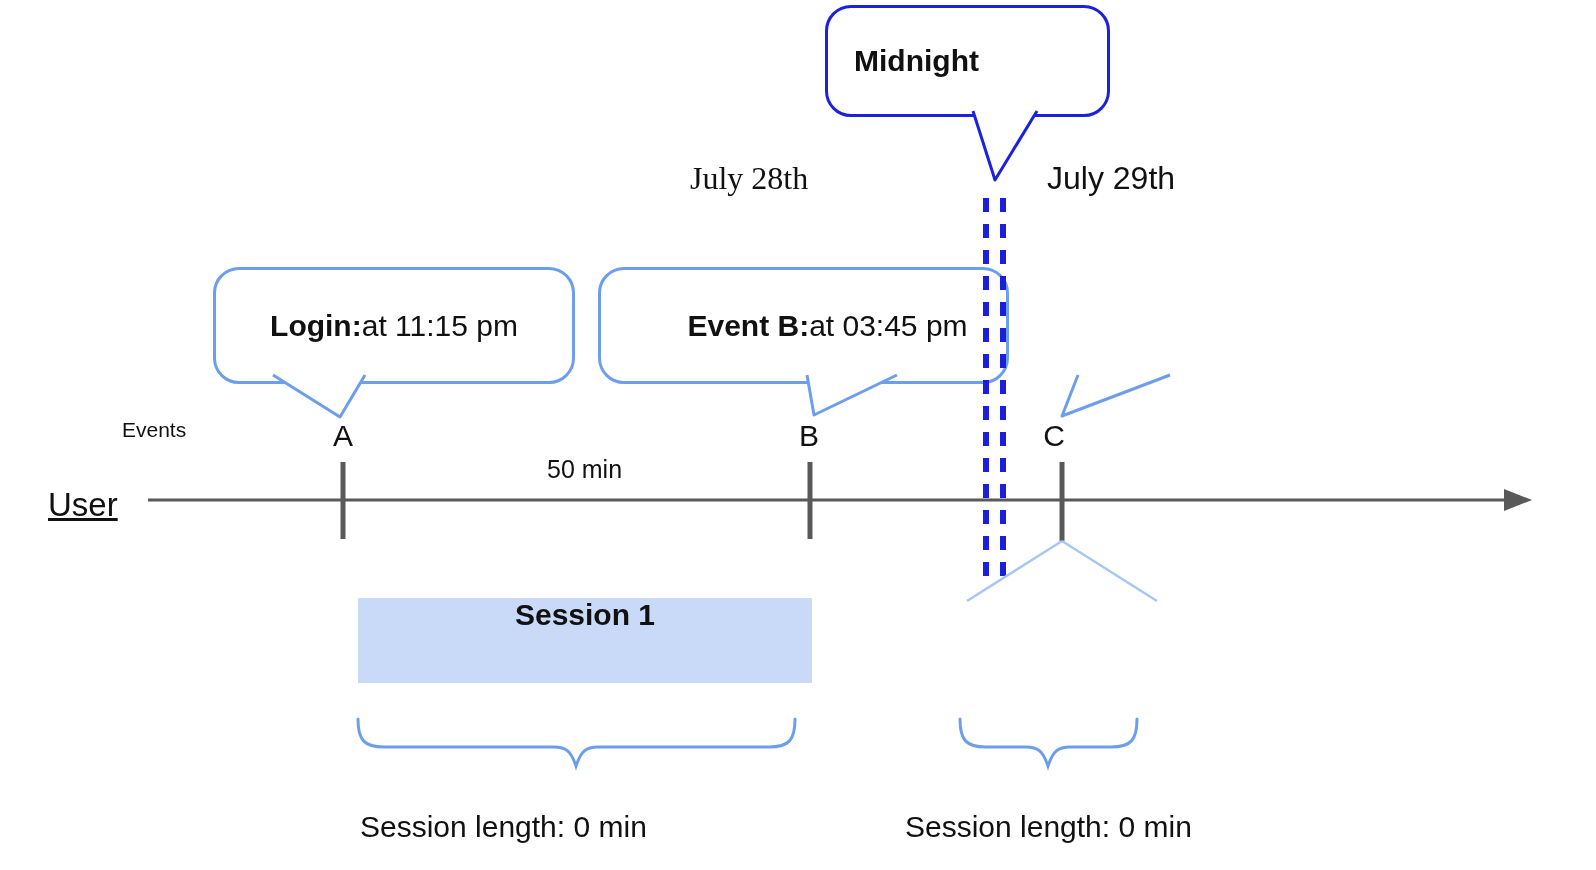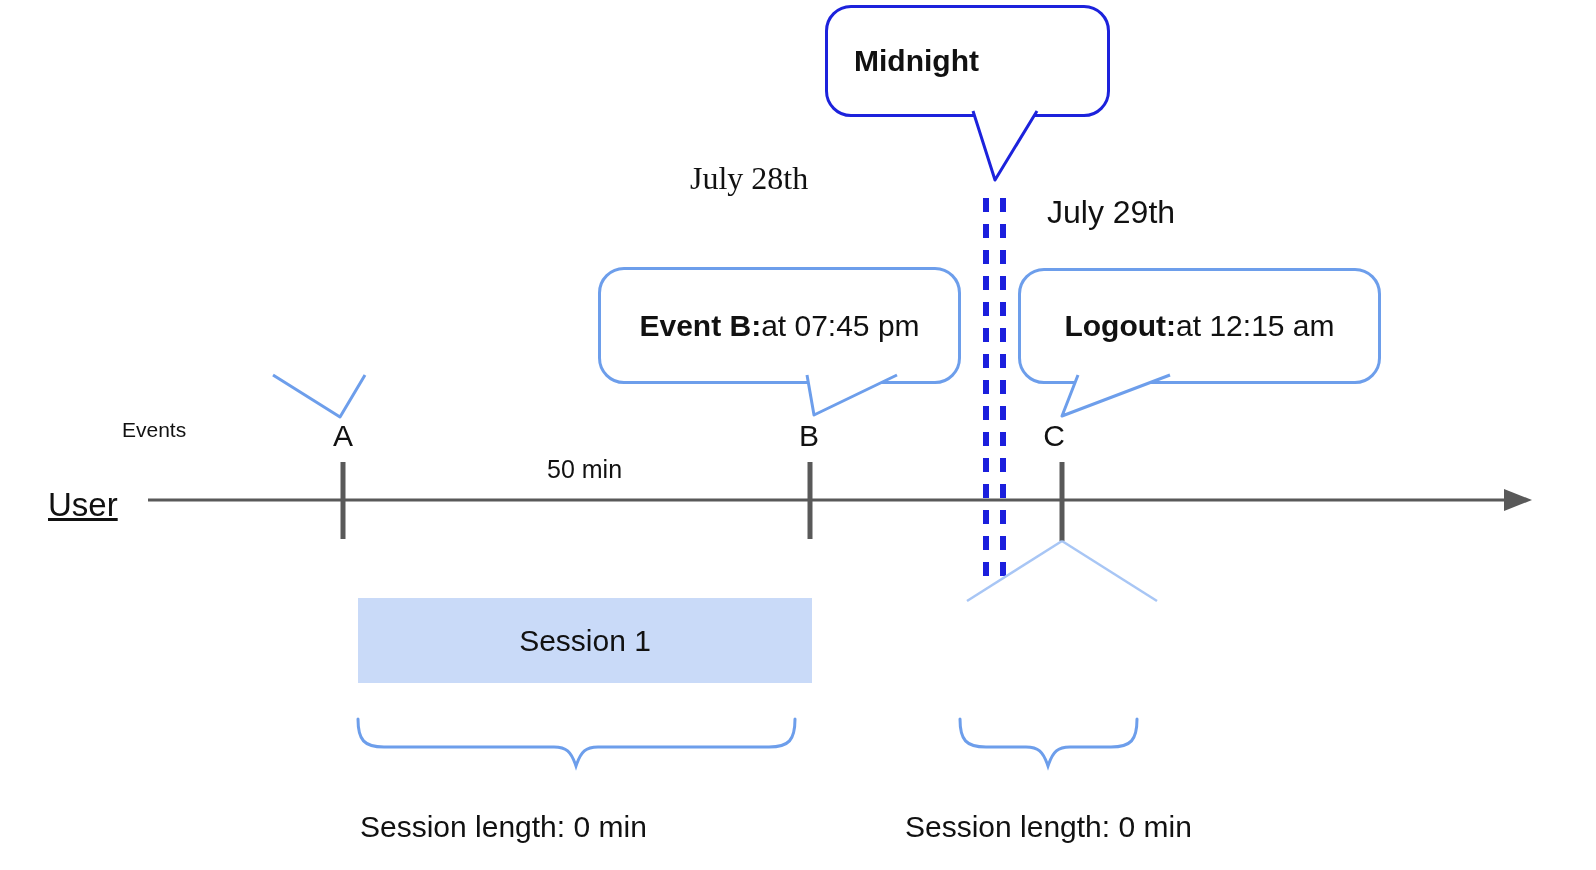--- a/index.html
+++ b/index.html
@@ -14,22 +14,22 @@
     font-size:30px;z-index:2;
   }
   .bubble .b{font-weight:bold;}
   .bubble.midnight{border-color:var(--midnight_border);justify-content:flex-start;padding-left:26px;font-weight:bold;}
   .date-label{font-size:32px;}
   .events-label{font-size:21px;}
   .marker{font-size:30px;text-align:center;width:26px;}
   .user-label{font-size:33px;text-decoration:underline;}
   .interval{font-size:25px;}
   .session-box{
-    position:absolute;background:var(--session_fill);display:flex;align-items:center;
-    justify-content:center;font-size:30px;z-index:1;
+    position:absolute;background:var(--session_fill);display:flex;align-items:flex-start;
+    justify-content:center;font-size:30px;z-index:1;font-weight:bold;
   }
   .length-label{font-size:30px;}
   svg.overlay{position:absolute;left:0;top:0;z-index:3;pointer-events:none;}
   .axis-line{stroke:var(--axis_gray);stroke-width:3;fill:none;}
   .axis-head{fill:var(--axis_gray);}
   .tick{stroke:var(--axis_gray);stroke-width:5;fill:none;}
   .dash-line{stroke:var(--midnight_line);stroke-width:6;stroke-dasharray:14 12;fill:none;}
   .tail{fill:#fff;stroke:var(--bubble_border);stroke-width:3;stroke-linejoin:round;}
   .tail.dark{stroke:var(--midnight_border);}
   .brace{fill:none;stroke:var(--bubble_border);stroke-width:3;stroke-linecap:round;}
@@ -37,33 +37,33 @@
 </style>
 </head>
 <body>
 
 <div class="canvas">
 
   <div class="bubble midnight" style="left:825px;top:5px;width:253px;height:106px;">
     <span>Midnight</span>
   </div>
 
-
-  <div class="bubble" style="left:598px;top:267px;width:357px;height:111px;">
-    <span class="b">Event B:</span>
-      <span> at 07:45 pm</span>
+  <div class="bubble" style="left:213px;top:267px;width:356px;height:111px;">
+    <span class="b">Login:</span>
+      <span> at 11:15 pm</span>
   </div>
 
-  <div class="bubble" style="left:1018px;top:268px;width:357px;height:110px;">
-    <span class="b">Logout:</span>
-      <span> at 12:15 am</span>
+  <div class="bubble" style="left:598px;top:267px;width:357px;height:111px;padding-left:48px;">
+    <span class="b">Event B:</span>
+      <span> at 03:45 pm</span>
   </div>
 
+
   <div class="abs date-label" style="left:690px;top:160px;font-family:Liberation Serif, serif;">July 28th</div>
-  <div class="abs date-label" style="left:1047px;top:160px;margin-top:34px;">July 29th</div>
+  <div class="abs date-label" style="left:1047px;top:160px;">July 29th</div>
 
   <div class="abs events-label" style="left:122px;top:418px;">Events</div>
   <div class="abs marker" style="left:330px;top:419px;">A</div>
   <div class="abs marker" style="left:796px;top:419px;">B</div>
   <div class="abs marker" style="left:1041px;top:419px;">C</div>
   <div class="abs user-label" style="left:48px;top:486px;">User</div>
   <div class="abs interval" style="left:547px;top:455px;">50 min</div>
 
   <div class="session-box" style="left:358px;top:598px;width:454px;height:85px;">
     <span>Session 1</span>

